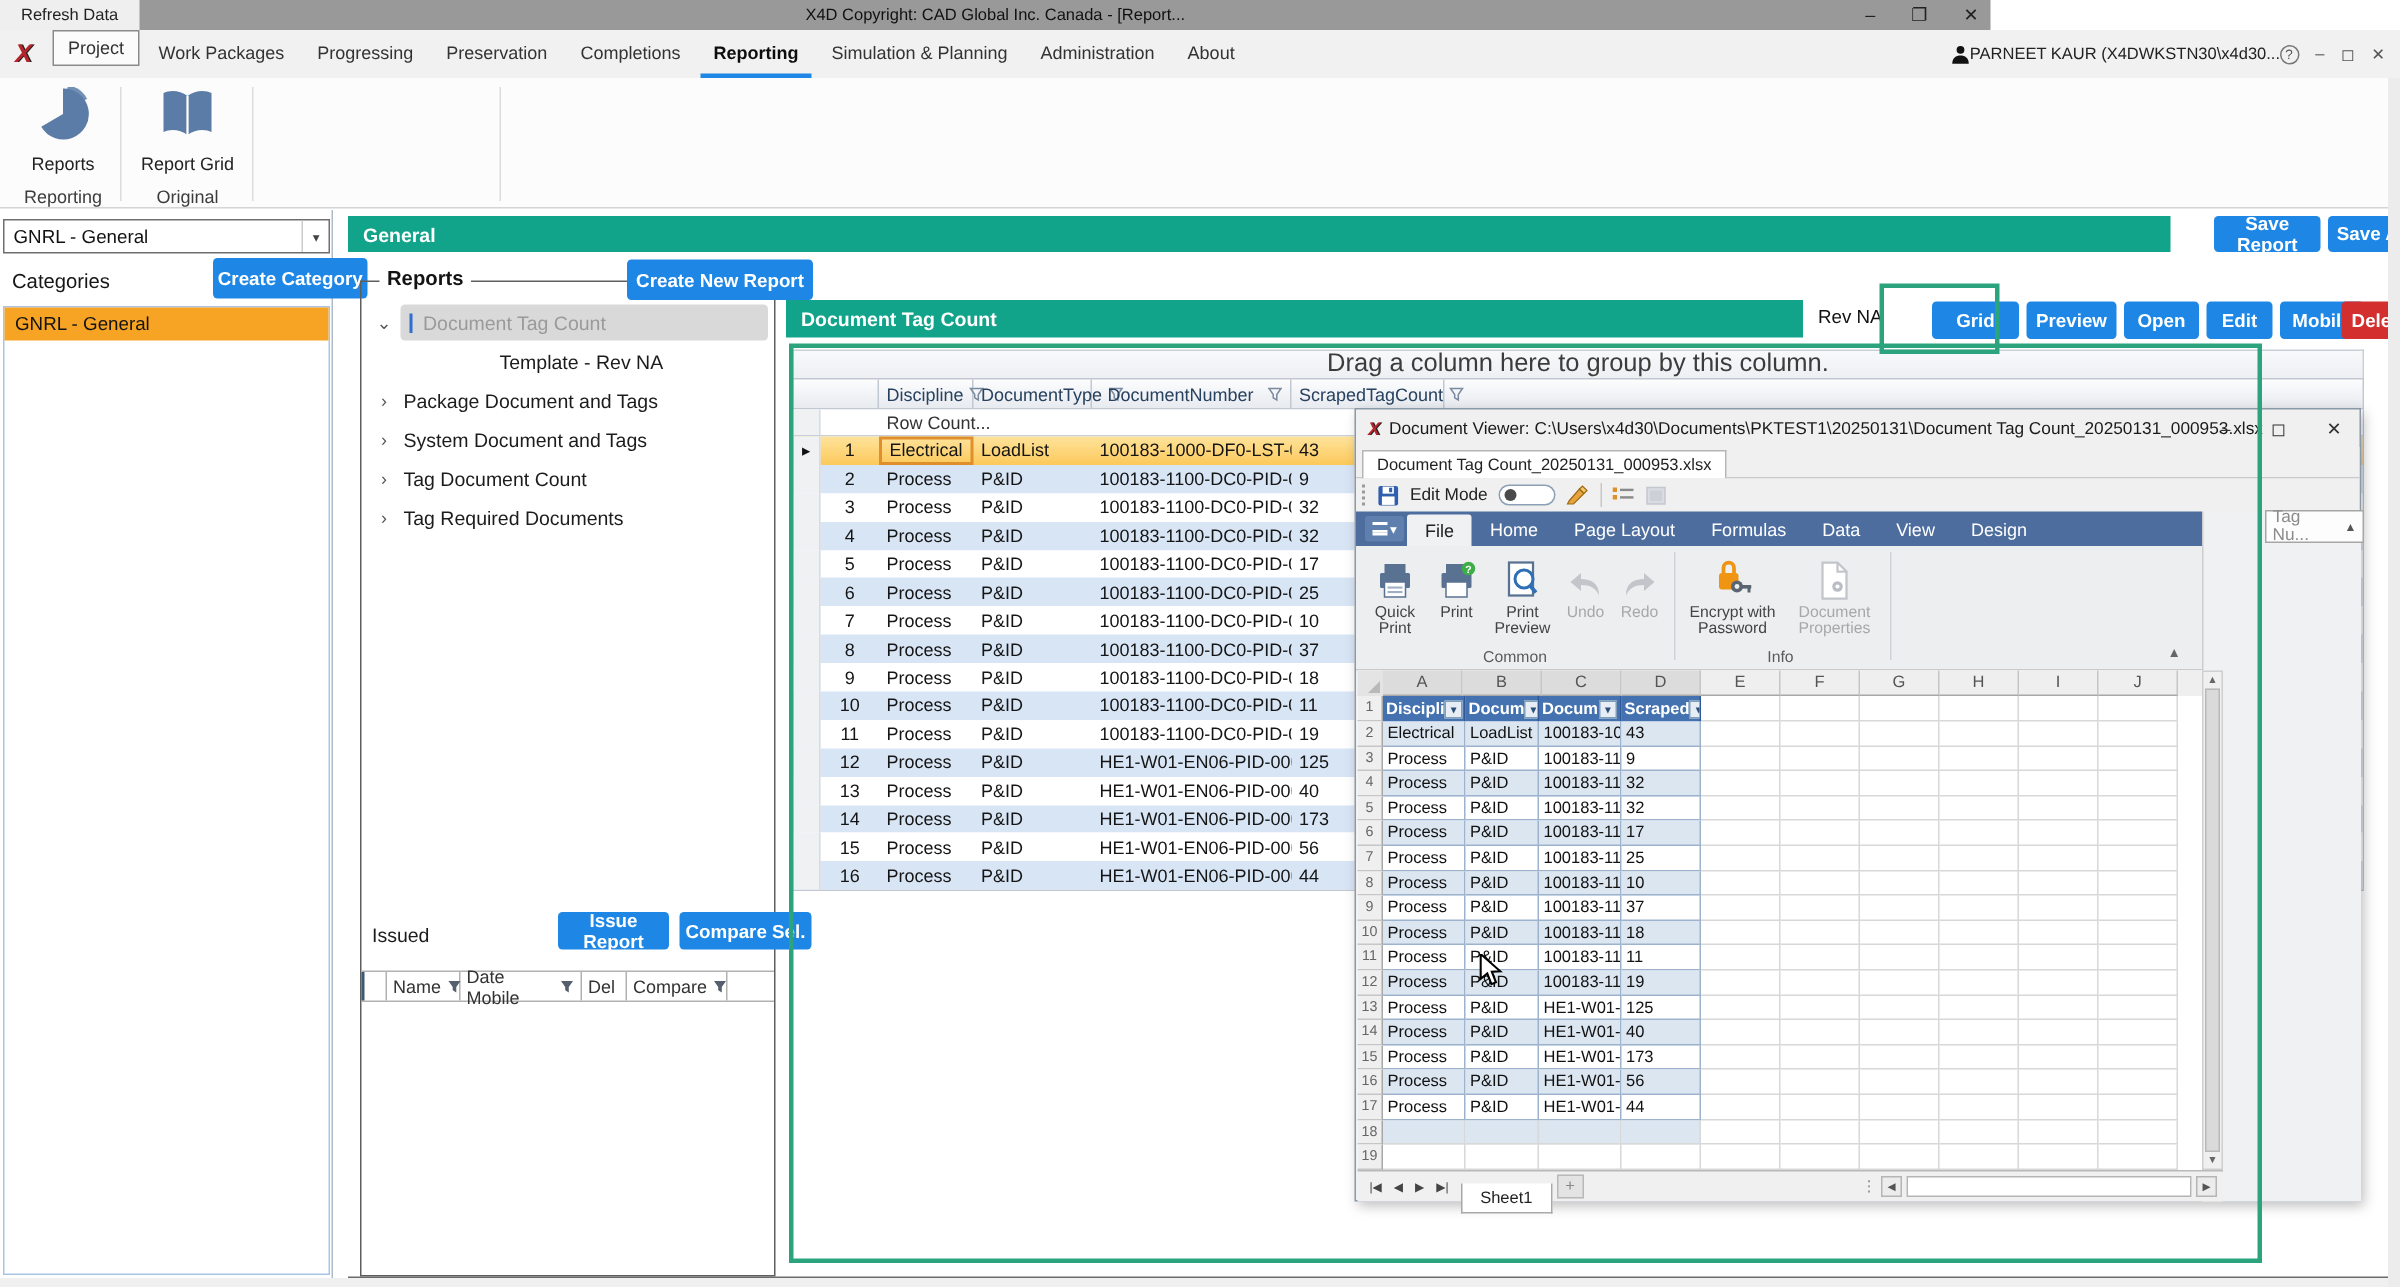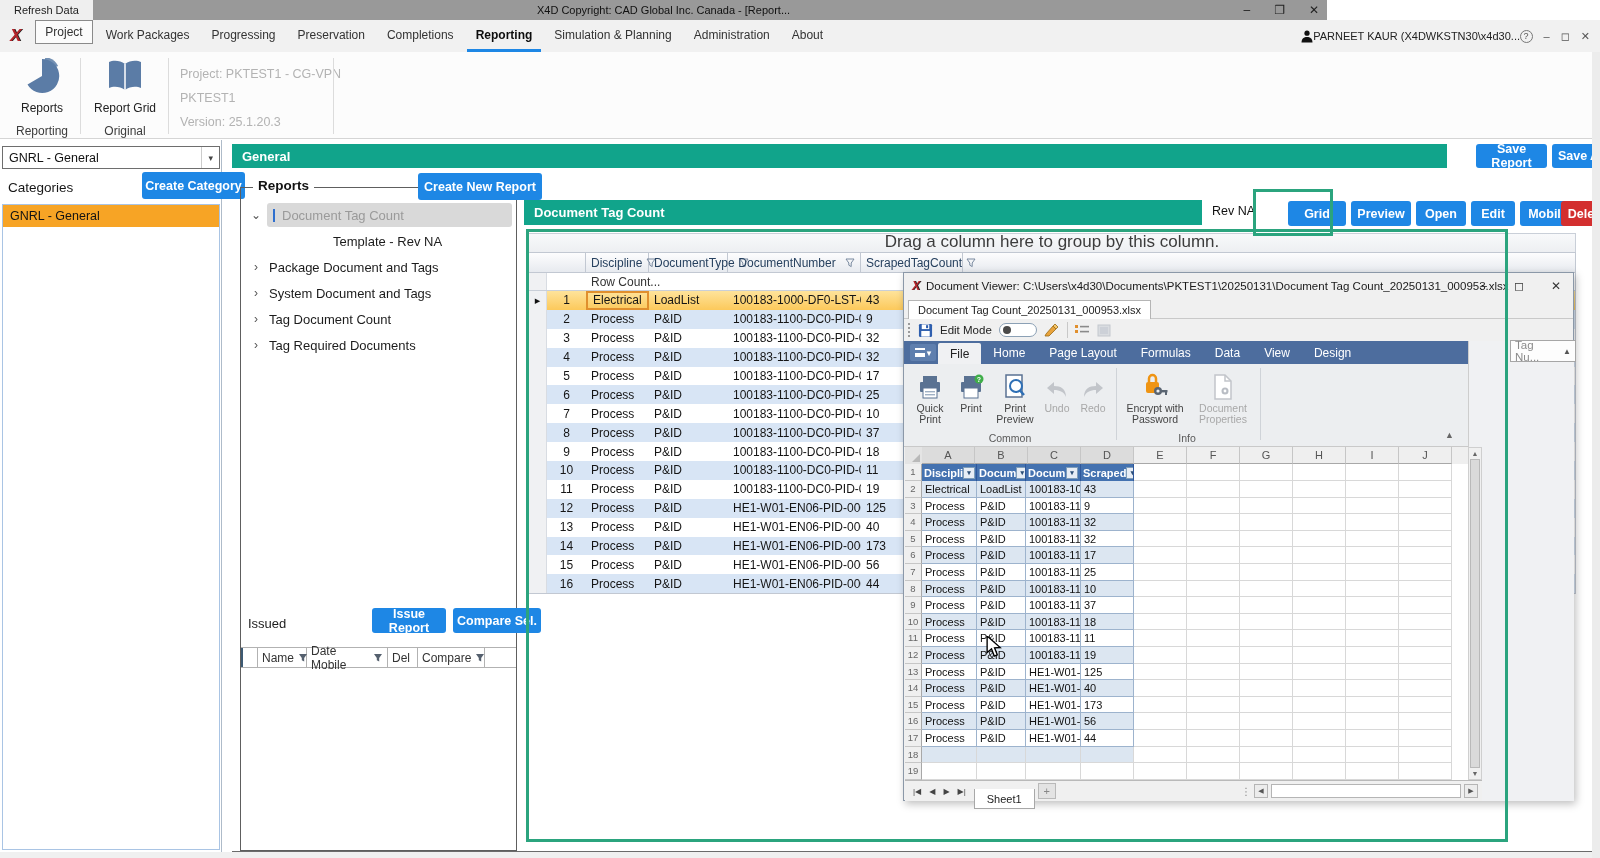--- a/index.html
+++ b/index.html
@@ -232,25 +232,20 @@
     <div class="rb-block" style="left:88px; width:74px;">
       <svg width="40" height="36" viewBox="0 0 40 36">
         <path d="M20 6 C15 2 8 2 4 4 L4 30 C8 28 15 28 20 32 Z" fill="#5b7ca6"></path>
         <path d="M20 6 C25 2 32 2 36 4 L36 30 C32 28 25 28 20 32 Z" fill="#5b7ca6"></path>
         <path d="M20 6 L20 32" stroke="#fff" stroke-width="1.5"></path>
       </svg>
       <div class="rb-label">Report Grid</div>
       <div class="rb-group">Original</div>
     </div>
     <div class="rb-sep" style="left:168px;"></div>
-    <div class="rb-proj">
-      <div>Project: PKTEST1 - CG-VPN</div>
-      <div>PKTEST1</div>
-      <div>Version: 25.1.20.3</div>
-    </div>
     <div class="rb-sep" style="left:333px;"></div>
   </div>
 
   <div class="sidebar">
     <div class="sb-dropdown">
       <span>GNRL - General</span>
       <span class="sb-dd-arrow">▾</span>
     </div>
     <div class="sb-cat-label">Categories</div>
     <button class="btn-blue sb-create">Create Category</button>

